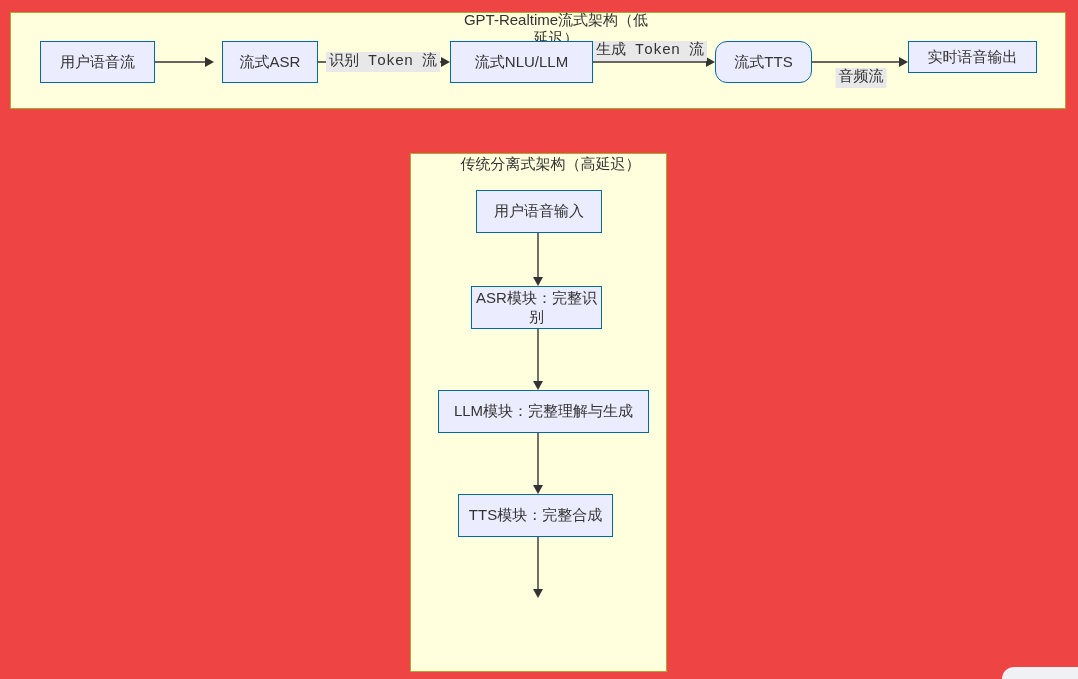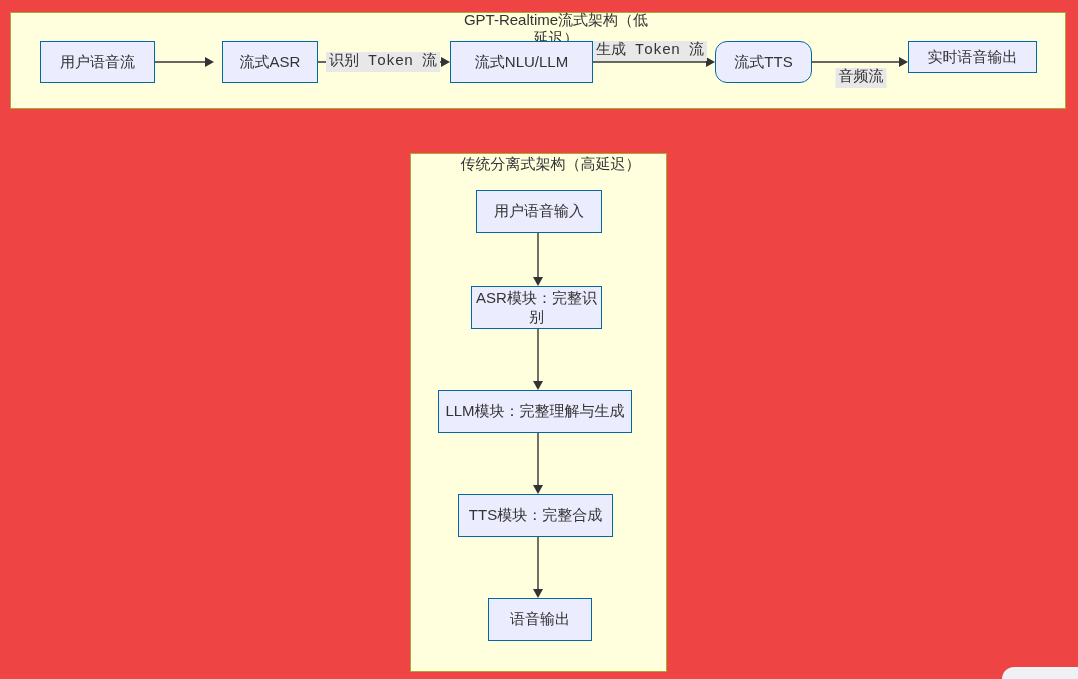--- a/index.html
+++ b/index.html
@@ -28,21 +28,21 @@
   }
   
   #n1{left:40px; top:41px;width:115px;height:42px;}
   #n2{left:222px;top:41px;width:96px; height:42px;}
   #n3{left:450px;top:41px;width:143px;height:42px;}
   #n4{left:715px;top:41px;width:97px; height:42px;border-radius:12px;}
   #n5{left:908px;top:41px;width:129px;height:32px;}
   
   #b1{left:476px;top:182px;width:126px;height:43px;margin-top:8px;}
   #b2{left:458px;top:286px;width:131px;height:43px;margin-left:13px;}
-  #b3{left:438px;top:390px;width:194px;height:43px;}
+  #b3{left:438px;top:390px;width:211px;height:43px;}
   #b4{left:458px;top:494px;width:155px;height:43px;}
   #b5{left:488px;top:598px;width:104px;height:43px;}
   .edges-svg{
     position:absolute;left:0;top:0;width:1078px;height:679px;
     z-index:1;pointer-events:none;
   }
   .edge-label{
     position:absolute;z-index:2;transform:translate(-50%,-50%);
     background:#e8e8e8;padding:0 3px;font-size:15px;line-height:20px;
     color:#333;white-space:nowrap;font-family:Liberation Mono, monospace;
@@ -96,17 +96,16 @@
   <div class="node" id="n1">用户语音流</div>
   <div class="node" id="n2">流式ASR</div>
   <div class="node" id="n3">流式NLU/LLM</div>
   <div class="node" id="n4">流式TTS</div>
   <div class="node" id="n5">实时语音输出</div>
 
   <div class="node" id="b1">用户语音输入</div>
   <div class="node" id="b2">ASR模块：完整识别</div>
   <div class="node" id="b3">LLM模块：完整理解与生成</div>
   <div class="node" id="b4">TTS模块：完整合成</div>
-  <div class="node" id="b5">语音输出</div>
 
   <div class="corner-overlay"></div>
 
 </div>
 
 </body></html>

